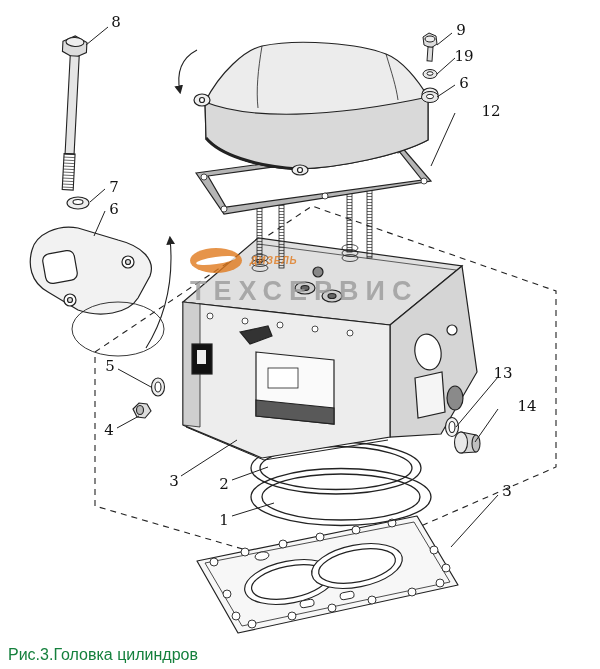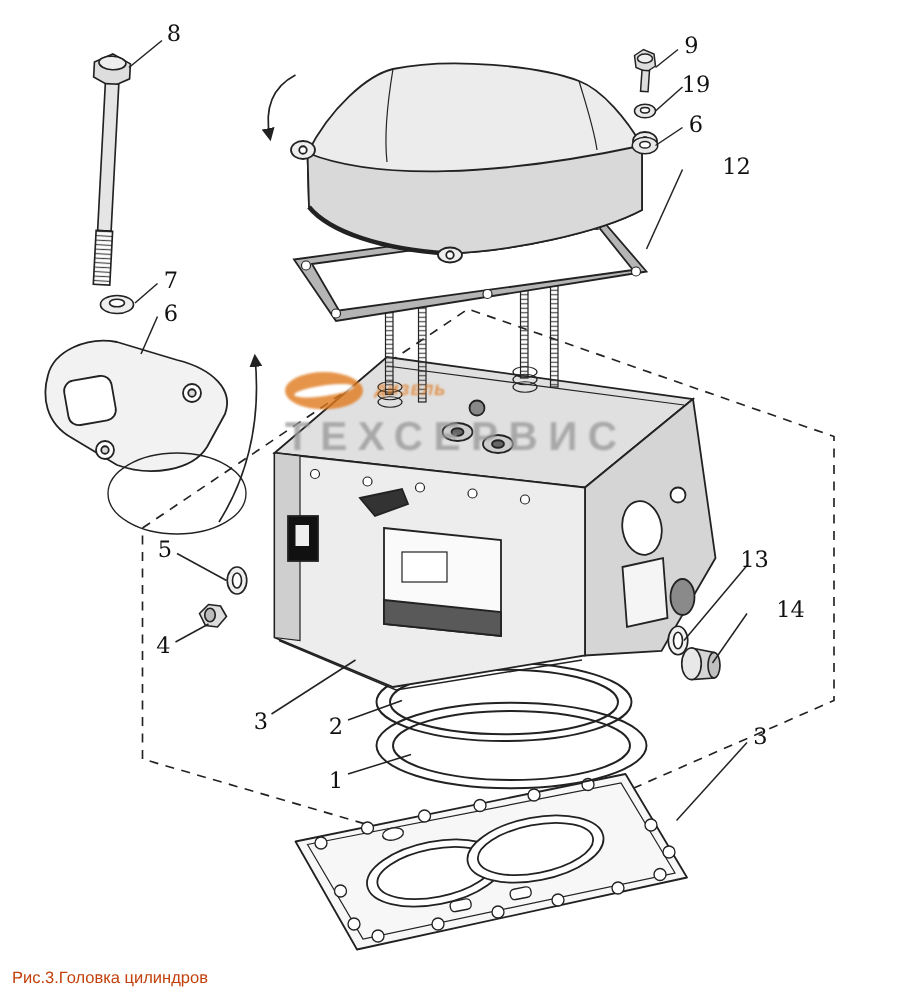--- a/index.html
+++ b/index.html
@@ -1,21 +1,21 @@
 <!DOCTYPE html>
 <html style="--wm-accent: #e07a1e; --wm-gray: #9b9b9b;"><head>
 <meta charset="utf-8">
 <style>
   html,body{margin:0;padding:0;background:#fff}
   .stage{position:relative;width:600px;height:669px;background:#fff;overflow:hidden;
          font-family:"Liberation Sans",sans-serif}
   .stage svg{position:absolute;left:0;top:0;z-index:1}
   .callout{position:absolute;transform:translate(-50%,-50%);
            font:15px "DejaVu Serif",serif;color:#111;z-index:6;user-select:none}
-  .caption{position:absolute;left:8px;top:646px;font-size:11px;color:#c2410c;z-index:6}
+  .caption{position:absolute;left:8px;top:646px;font-size:16px;color:#15803d;z-index:6}
   .watermark{position:absolute;left:190px;top:248px;width:300px;opacity:.8;
              filter:blur(.7px);pointer-events:none;z-index:4}
   .wm-top{display:flex;align-items:center;gap:8px}
   .wm-logo{width:52px;height:25px;background:var(--wm-accent,#e07a1e);
            border-radius:50%;position:relative;flex:0 0 auto}
   .wm-logo::after{content:"";position:absolute;left:6px;top:9px;width:40px;height:7px;
                   background:#fff;border-radius:50%;transform:rotate(-8deg)}
   .wm-line1{color:var(--wm-accent,#e07a1e);font-weight:bold;font-style:italic;
             font-size:10px;letter-spacing:1px}
   .wm-line2{color:var(--wm-gray,#9b9b9b);font-weight:bold;font-size:27px;

